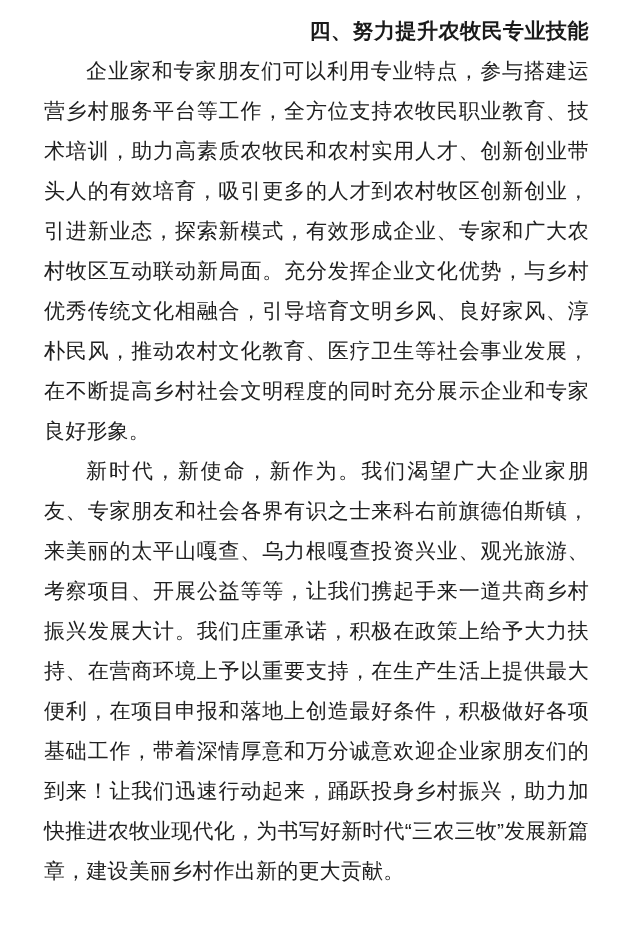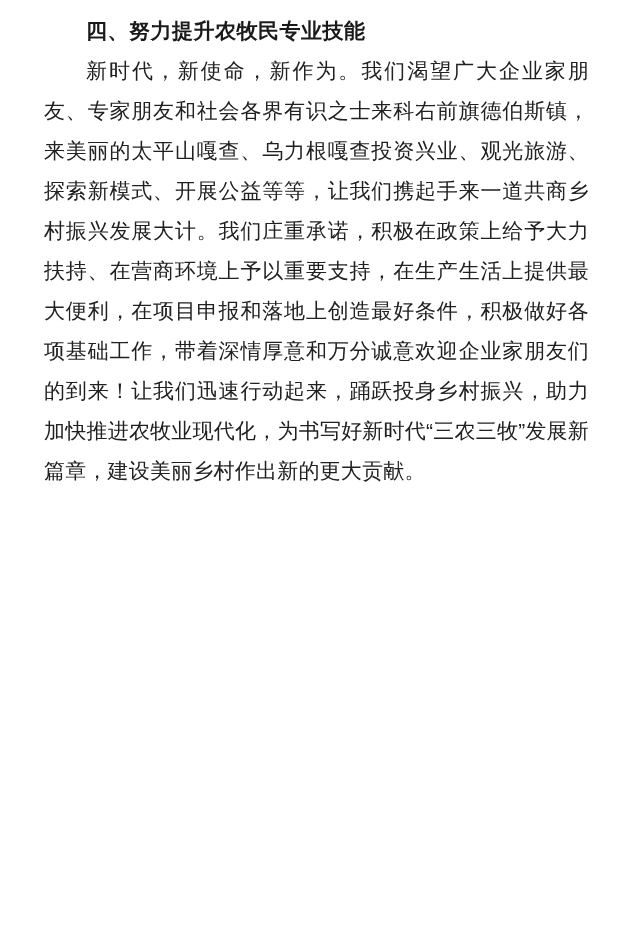--- a/index.html
+++ b/index.html
@@ -23,31 +23,32 @@
     line-height: 40px;
     color: #212121;
   }
   .section-heading {
     margin: 0;
     font-size: 21px;
     line-height: 40px;
     font-weight: 700;
     color: #1a1a1a;
     text-indent: 2em;
-    text-align: left;
+    text-align: right;
     letter-spacing: 0.5px;
   }
   .body-paragraph {
     margin: 0;
     text-indent: 2em;
     text-align: justify;
     text-justify: inter-ideograph;
     word-break: break-all;
     letter-spacing: 0.2px;
   }
 </style>
 </head>
 <body>
 
 <main class="page">
   <h1 class="section-heading">四、努力提升农牧民专业技能</h1>
-  <p class="body-paragraph">新时代，新使命，新作为。我们渴望广大企业家朋友、专家朋友和社会各界有识之士来科右前旗德伯斯镇，来美丽的太平山嘎查、乌力根嘎查投资兴业、观光旅游、探索新模式、开展公益等等，让我们携起手来一道共商乡村振兴发展大计。我们庄重承诺，积极在政策上给予大力扶持、在营商环境上予以重要支持，在生产生活上提供最大便利，在项目申报和落地上创造最好条件，积极做好各项基础工作，带着深情厚意和万分诚意欢迎企业家朋友们的到来！让我们迅速行动起来，踊跃投身乡村振兴，助力加快推进农牧业现代化，为书写好新时代“三农三牧”发展新篇章，建设美丽乡村作出新的更大贡献。</p>
+  <p class="body-paragraph">企业家和专家朋友们可以利用专业特点，参与搭建运营乡村服务平台等工作，全方位支持农牧民职业教育、技术培训，助力高素质农牧民和农村实用人才、创新创业带头人的有效培育，吸引更多的人才到农村牧区创新创业，引进新业态，探索新模式，有效形成企业、专家和广大农村牧区互动联动新局面。充分发挥企业文化优势，与乡村优秀传统文化相融合，引导培育文明乡风、良好家风、淳朴民风，推动农村文化教育、医疗卫生等社会事业发展，在不断提高乡村社会文明程度的同时充分展示企业和专家良好形象。</p>
+  <p class="body-paragraph">新时代，新使命，新作为。我们渴望广大企业家朋友、专家朋友和社会各界有识之士来科右前旗德伯斯镇，来美丽的太平山嘎查、乌力根嘎查投资兴业、观光旅游、考察项目、开展公益等等，让我们携起手来一道共商乡村振兴发展大计。我们庄重承诺，积极在政策上给予大力扶持、在营商环境上予以重要支持，在生产生活上提供最大便利，在项目申报和落地上创造最好条件，积极做好各项基础工作，带着深情厚意和万分诚意欢迎企业家朋友们的到来！让我们迅速行动起来，踊跃投身乡村振兴，助力加快推进农牧业现代化，为书写好新时代“三农三牧”发展新篇章，建设美丽乡村作出新的更大贡献。</p>
 </main>
 
 </body></html>

